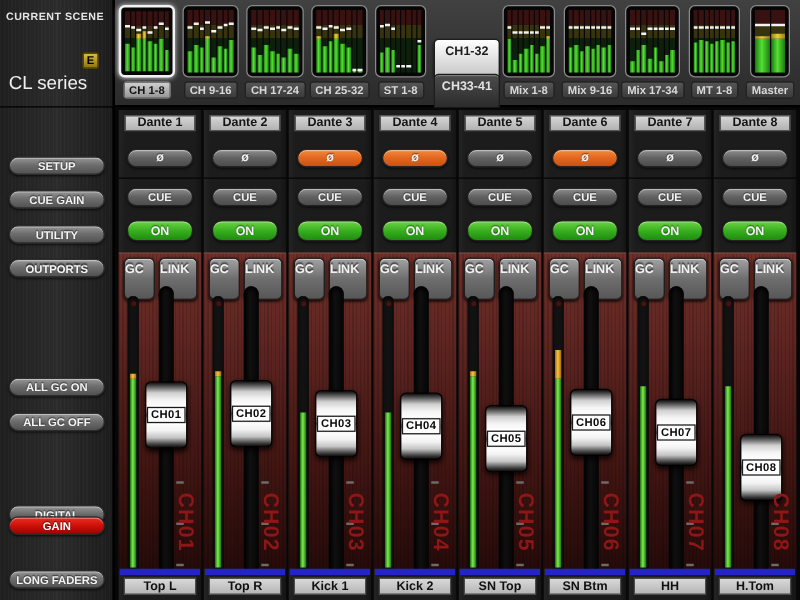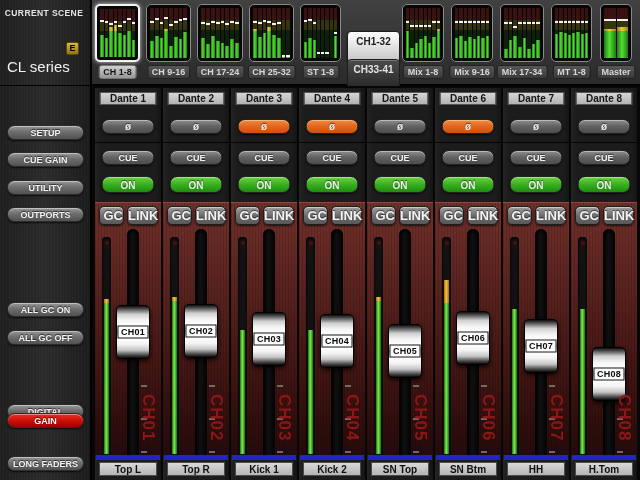--- a/index.html
+++ b/index.html
@@ -133,23 +133,23 @@
   .hdiv { position:absolute; top:54px; left:0; width:100%; height:1px; background:#050505; }
 
   .red-panel {
     position:absolute; top:114px; left:0; width:100%; height:253px;
     background:
       repeating-linear-gradient(90deg, rgba(0,0,0,.14) 0 1px, rgba(0,0,0,0) 1px 3px),
       linear-gradient(180deg,#713029 0,#5e2521 28%,#401512 68%,#250b0a 100%);
     border-top:1px solid #8a4a42;
   }
   .sqbtn {
-    position:absolute; top:3px; height:19px;
-    border-radius:5px; text-align:right; line-height:18px;
-    font-size:13px; font-weight:bold; color:#f2f2f2; text-shadow:0 -1px 1px rgba(0,0,0,.6);
+    position:absolute; top:3px; height:34px;
+    border-radius:5px; text-align:left; line-height:18px;
+    font-size:10px; font-weight:bold; color:#f2f2f2; text-shadow:0 -1px 1px rgba(0,0,0,.6);
     background:linear-gradient(180deg,#a2a2a2,#6e6e6e 50%,#575757);
     border:1px solid #1e1e1e;
     box-shadow:inset 0 1px 0 rgba(255,255,255,.45), 0 1px 2px rgba(0,0,0,.7);
     cursor:pointer;
   }
   .gc { left:4px; width:25px; }
   .link { left:32px; width:31px; }
 
   .meter-slot {
     position:absolute; left:7px; top:34px; width:9px; height:220px;

